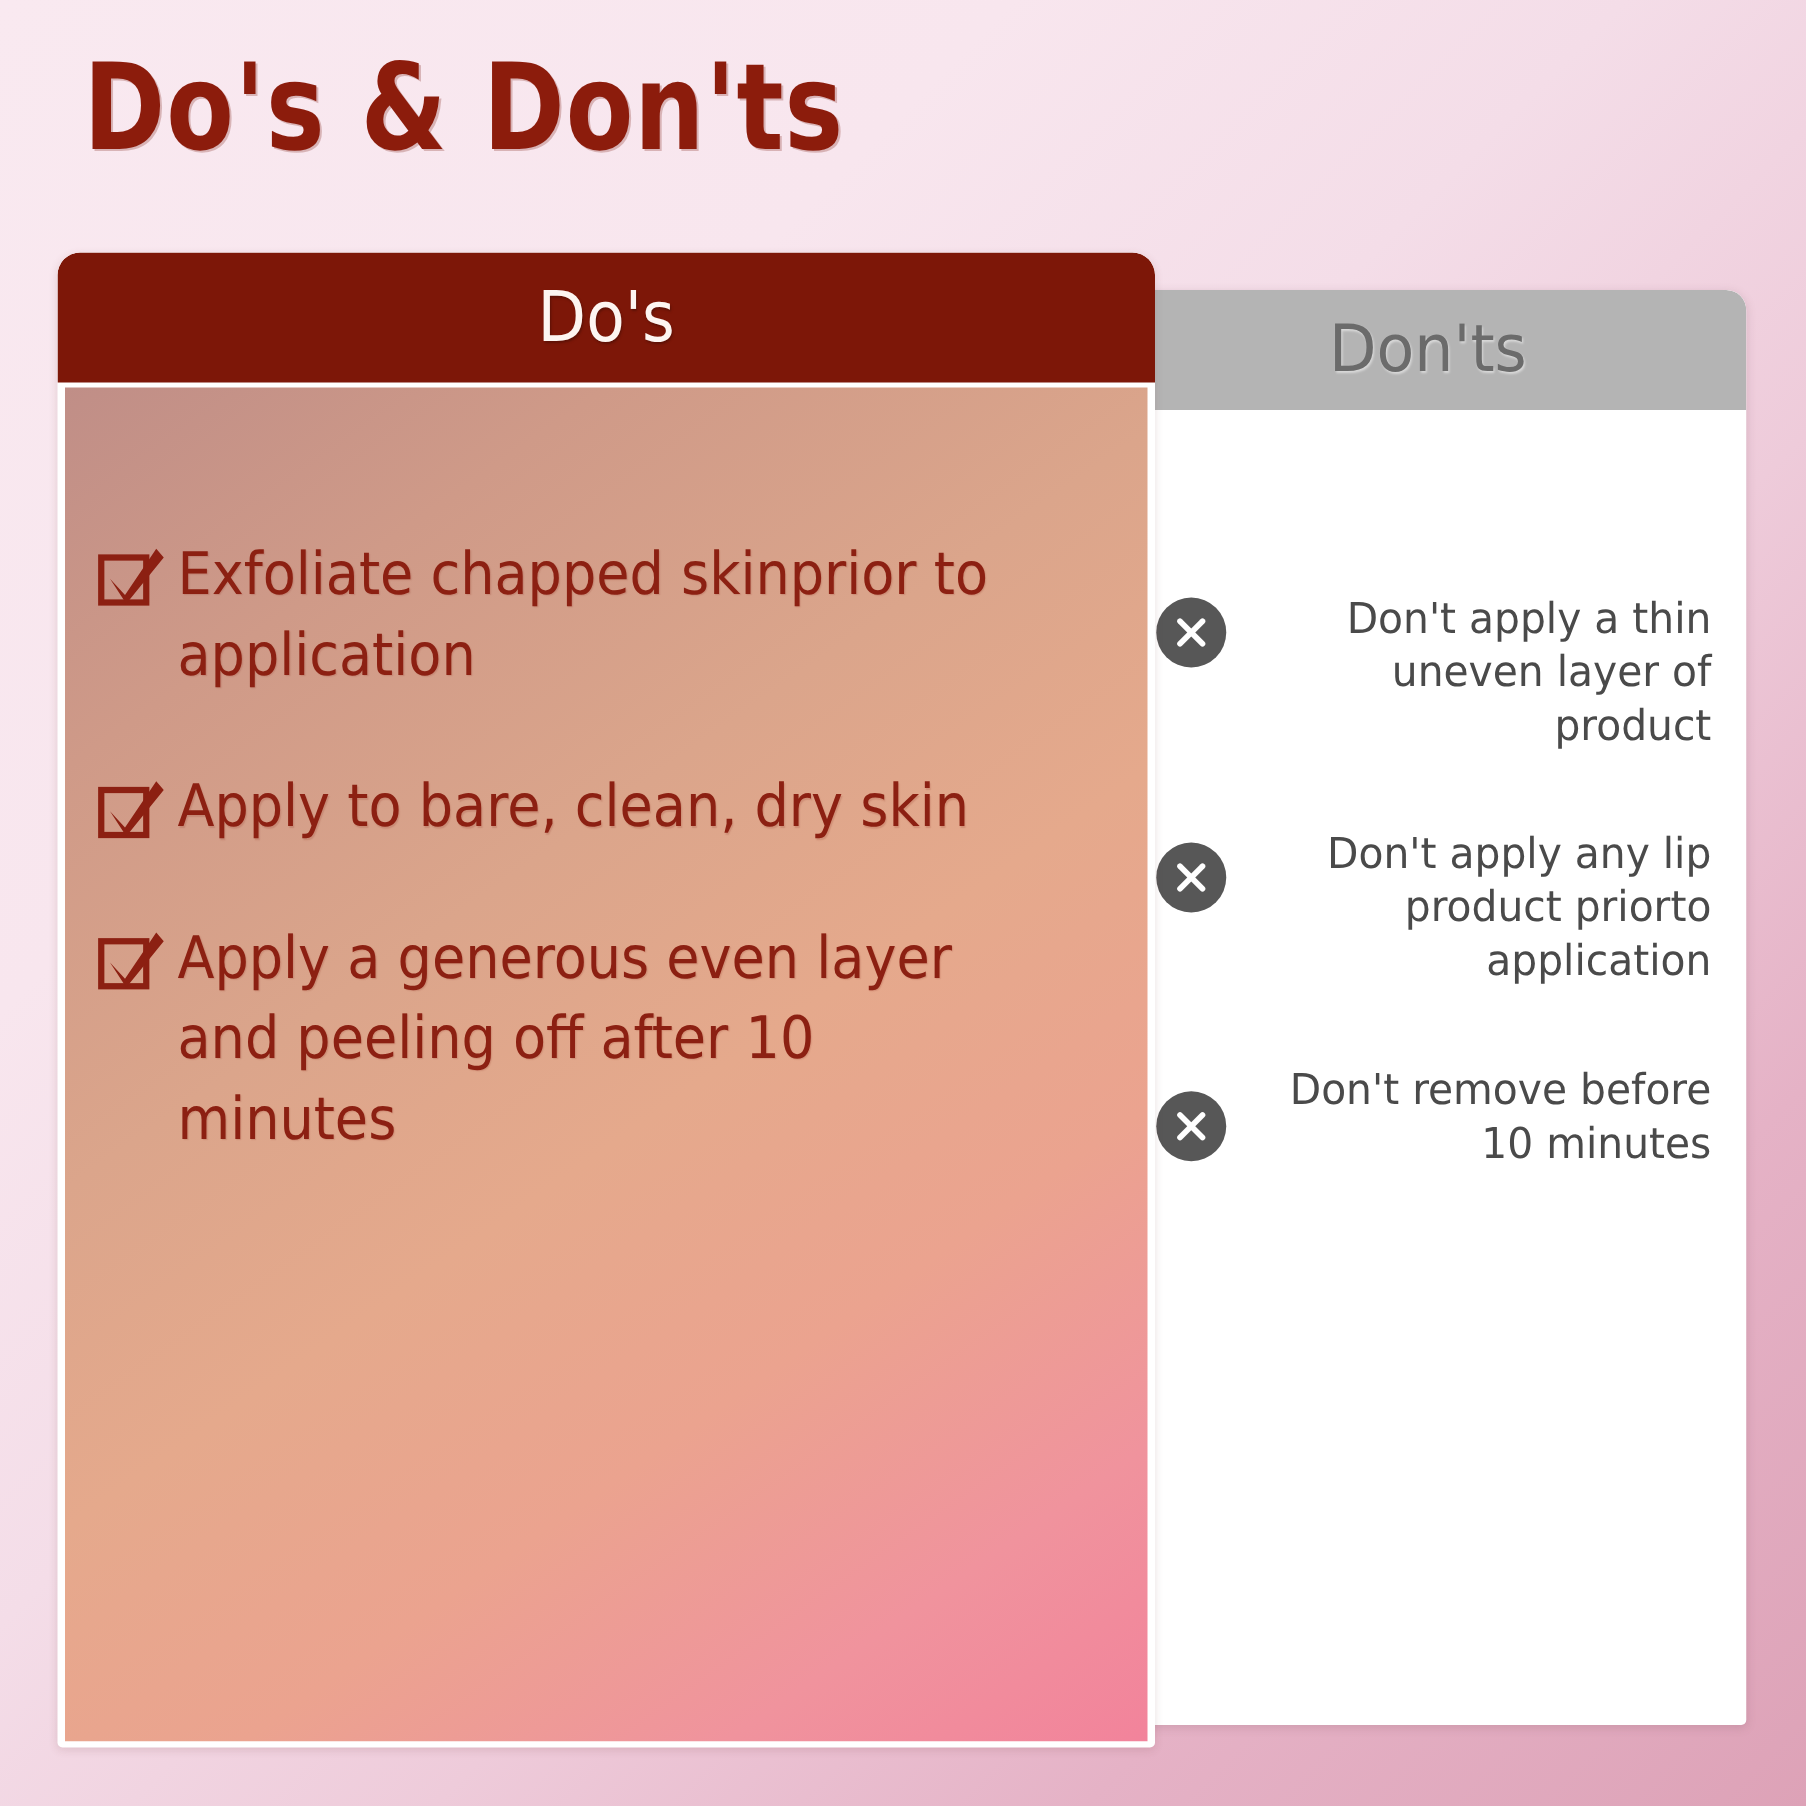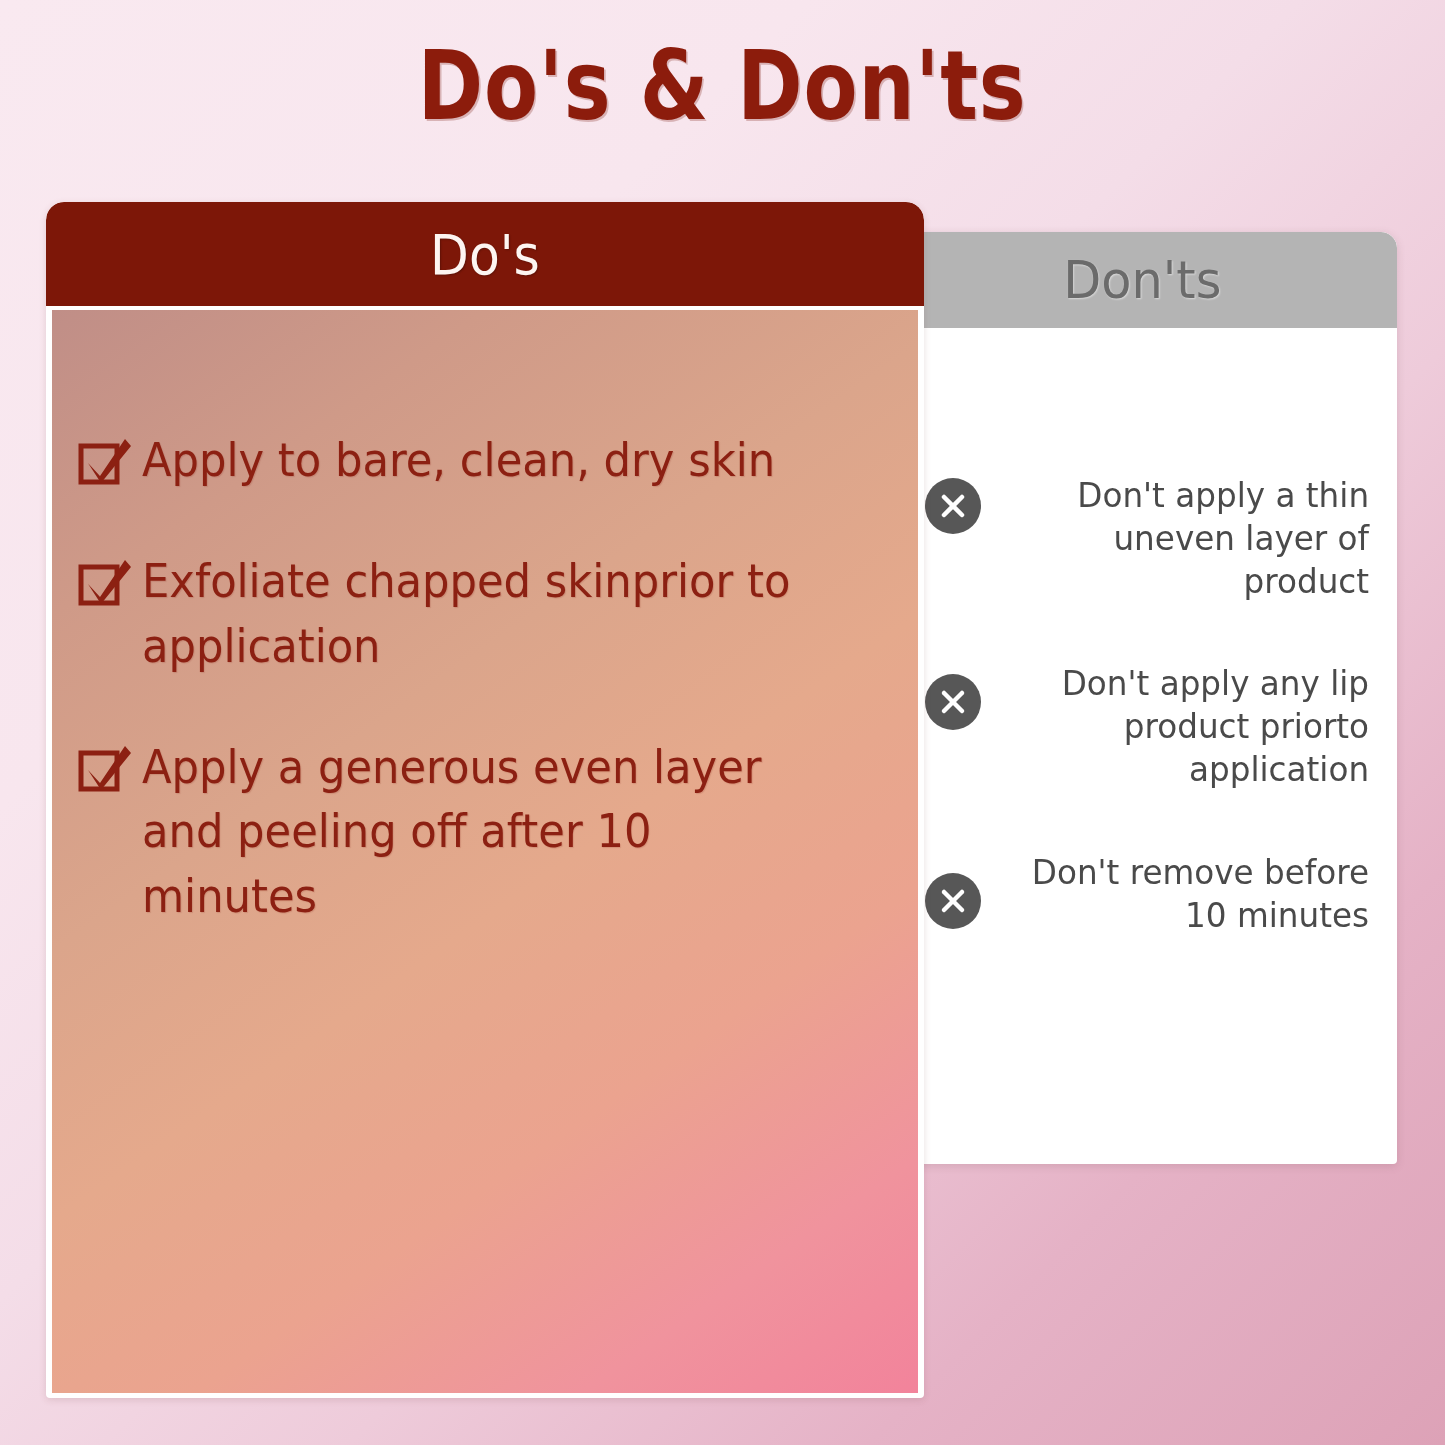--- a/index.html
+++ b/index.html
@@ -21,21 +21,20 @@
       #dda2b7 100%);
     position: relative;
   }
 
   
   .title-wrap {
     position: absolute;
     top: 34px;
     left: 0;
     width: 1445px;
-    text-align: center;
   }
   .title {
     display: inline-block;
     font-family: "DejaVu Sans", sans-serif;
     font-weight: 700;
     font-size: 96px;
     line-height: 1.1;
     letter-spacing: 1px;
     color: #8c1c0c;
     transform: scaleX(0.82);
@@ -119,21 +118,21 @@
     transform-origin: left center;
     text-shadow: 1px 1px 1px rgba(140,40,25,0.18);
   }
 
   
   .donts-card {
     position: absolute;
     left: 887px;
     top: 232px;
     width: 510px;
-    height: 932px;
+    height: 1148px;
     background: #ffffff;
     border-radius: 16px 16px 4px 4px;
     box-shadow: 0 2px 8px rgba(120,80,90,0.20);
     overflow: hidden;
     z-index: 2;
   }
   .donts-header {
     height: 96px;
     background: #b4b4b4;
     border-radius: 16px 16px 0 0;
@@ -208,31 +207,31 @@
   <div class="dos-body">
     <ul class="dos-list">
 
       <li class="do-item">
         <span class="check-icon">
           <svg width="60" height="50" viewBox="0 0 60 50">
             <rect x="3" y="10" width="36" height="36" fill="none" stroke="#8c2012" stroke-width="5"></rect>
             <path d="M10 27 L22 40 L47 3 L53 10 L23 47 Z" fill="#8c2012"></path>
           </svg>
         </span>
-        <span class="do-text">Apply to bare, clean, dry skin</span>
+        <span class="do-text">Exfoliate chapped skinprior to application</span>
       </li>
 
       <li class="do-item">
         <span class="check-icon">
           <svg width="60" height="50" viewBox="0 0 60 50">
             <rect x="3" y="10" width="36" height="36" fill="none" stroke="#8c2012" stroke-width="5"></rect>
             <path d="M10 27 L22 40 L47 3 L53 10 L23 47 Z" fill="#8c2012"></path>
           </svg>
         </span>
-        <span class="do-text">Exfoliate chapped skinprior to application</span>
+        <span class="do-text">Apply to bare, clean, dry skin</span>
       </li>
 
       <li class="do-item">
         <span class="check-icon">
           <svg width="60" height="50" viewBox="0 0 60 50">
             <rect x="3" y="10" width="36" height="36" fill="none" stroke="#8c2012" stroke-width="5"></rect>
             <path d="M10 27 L22 40 L47 3 L53 10 L23 47 Z" fill="#8c2012"></path>
           </svg>
         </span>
         <span class="do-text">Apply a generous even layer and peeling off after 10 minutes</span>

